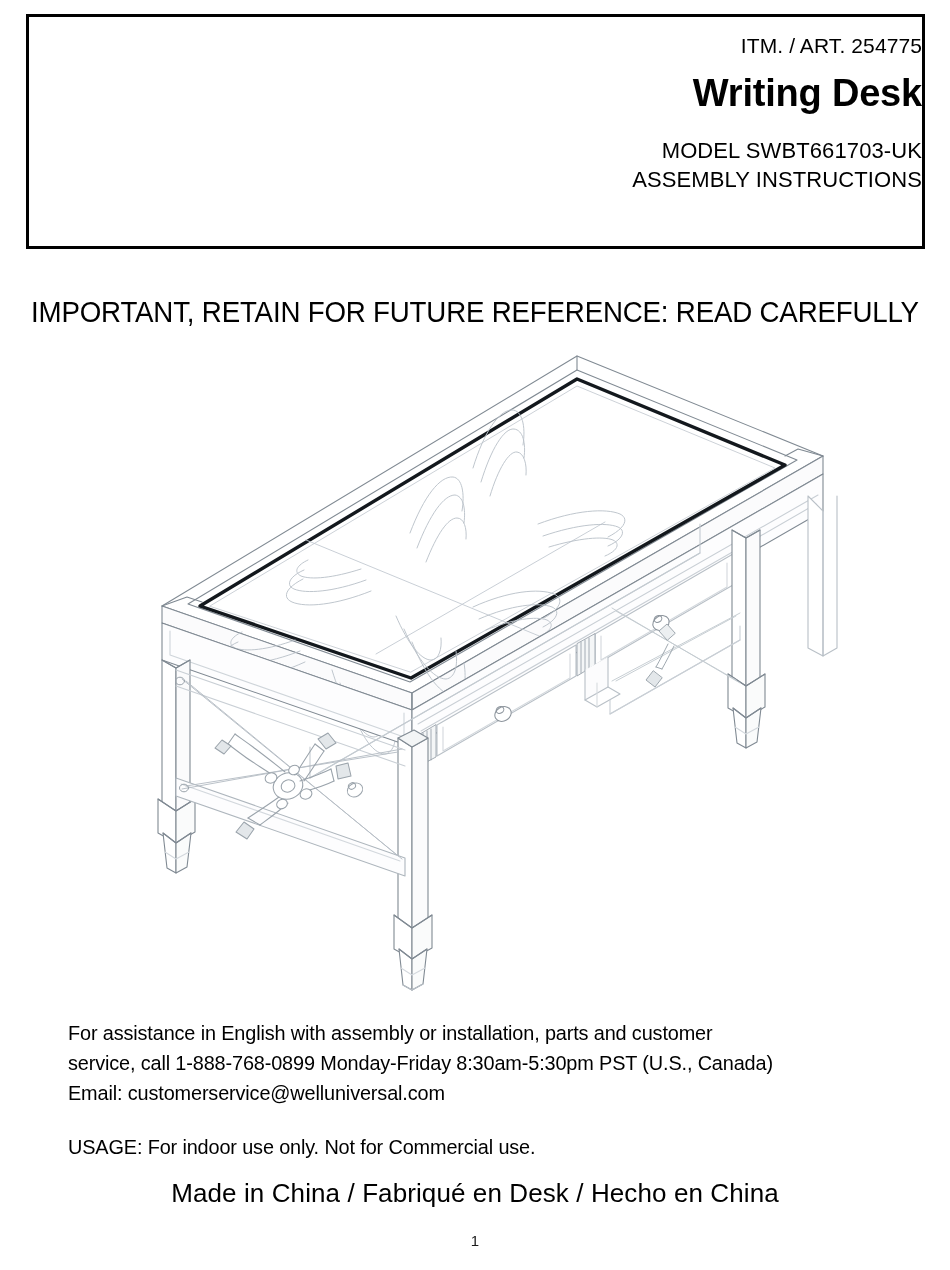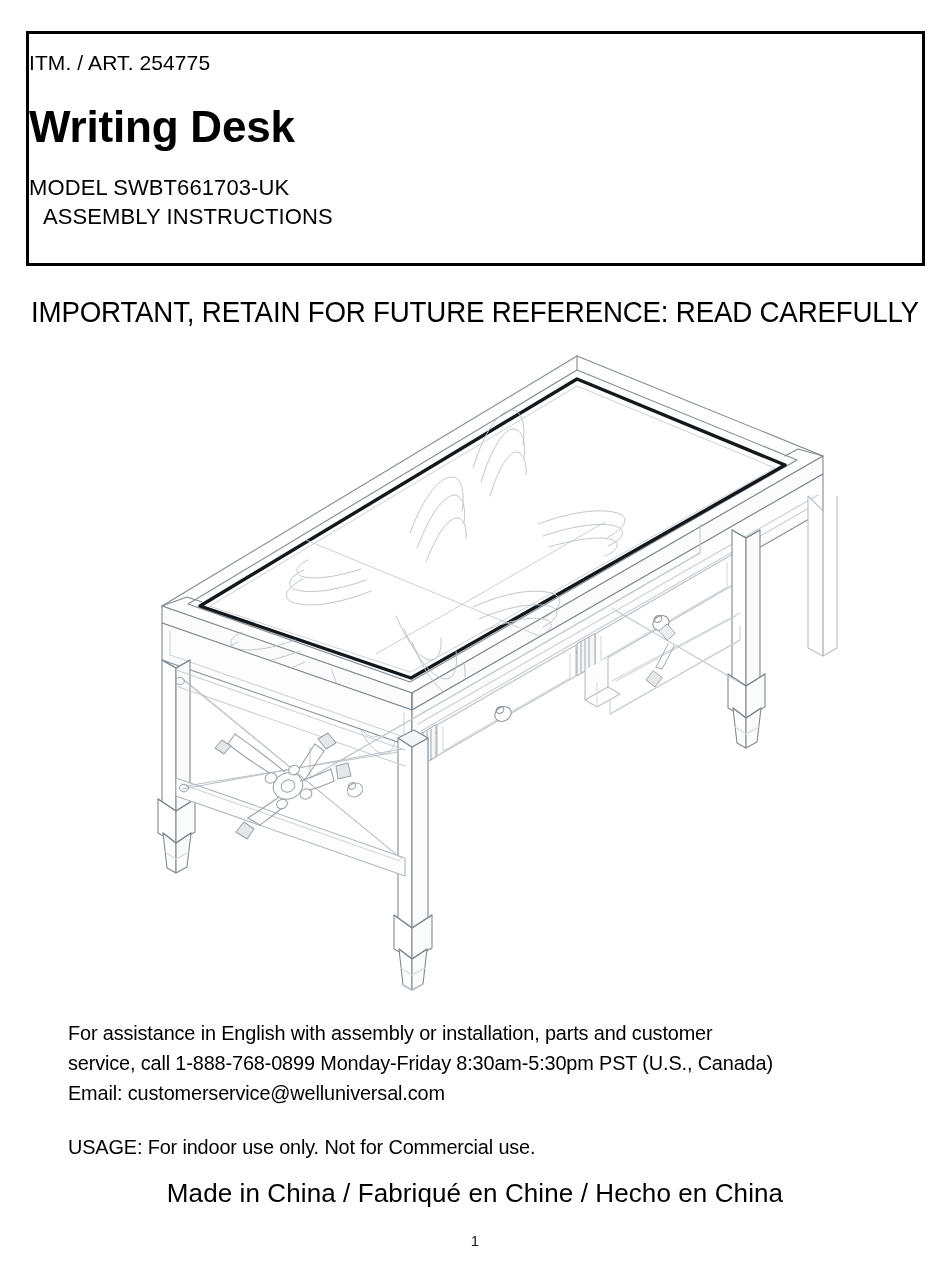--- a/index.html
+++ b/index.html
@@ -15,36 +15,36 @@
     overflow: hidden;
     font-family: "Liberation Sans", sans-serif;
     color: #000000;
     -webkit-font-smoothing: antialiased;
   }
 
   
   .header-box {
     position: absolute;
     left: 26px;
-    top: 31px;
+    top: 14px;
     width: 899px;
     height: 235px;
     border: 3px solid #000000;
     box-sizing: border-box;
-    text-align: left;
+    text-align: right;
   }
   .itm-line {
     margin-top: 17px;
     font-size: 21px;
     letter-spacing: 0.1px;
     line-height: 1.15;
   }
   .product-title {
-    margin-top: 28px;
-    font-size: 44px;
+    margin-top: 15px;
+    font-size: 38px;
     font-weight: bold;
     letter-spacing: -0.2px;
     line-height: 1.1;
   }
   .model-line {
     margin-top: 21px;
     font-size: 22px;
     line-height: 1.32;
     letter-spacing: 0.1px;
   }
@@ -372,15 +372,15 @@
 </div>
 
 <div class="contact-block">
   <div>For assistance in English with assembly or installation, parts and customer</div>
   <div>service, call 1-888-768-0899 Monday-Friday 8:30am-5:30pm PST (U.S., Canada)</div>
   <div>Email: customerservice@welluniversal.com</div>
 </div>
 
 <div class="usage-block">USAGE:  For indoor use only.  Not for Commercial use.</div>
 
-<div class="made-in-line">Made in China / Fabriqué en Chine / Hecho en China</div>
+<div class="made-in-line">Made in China / Fabriqué en Desk / Hecho en China</div>
 
 <div class="page-number">1</div>
 
 </body></html>

